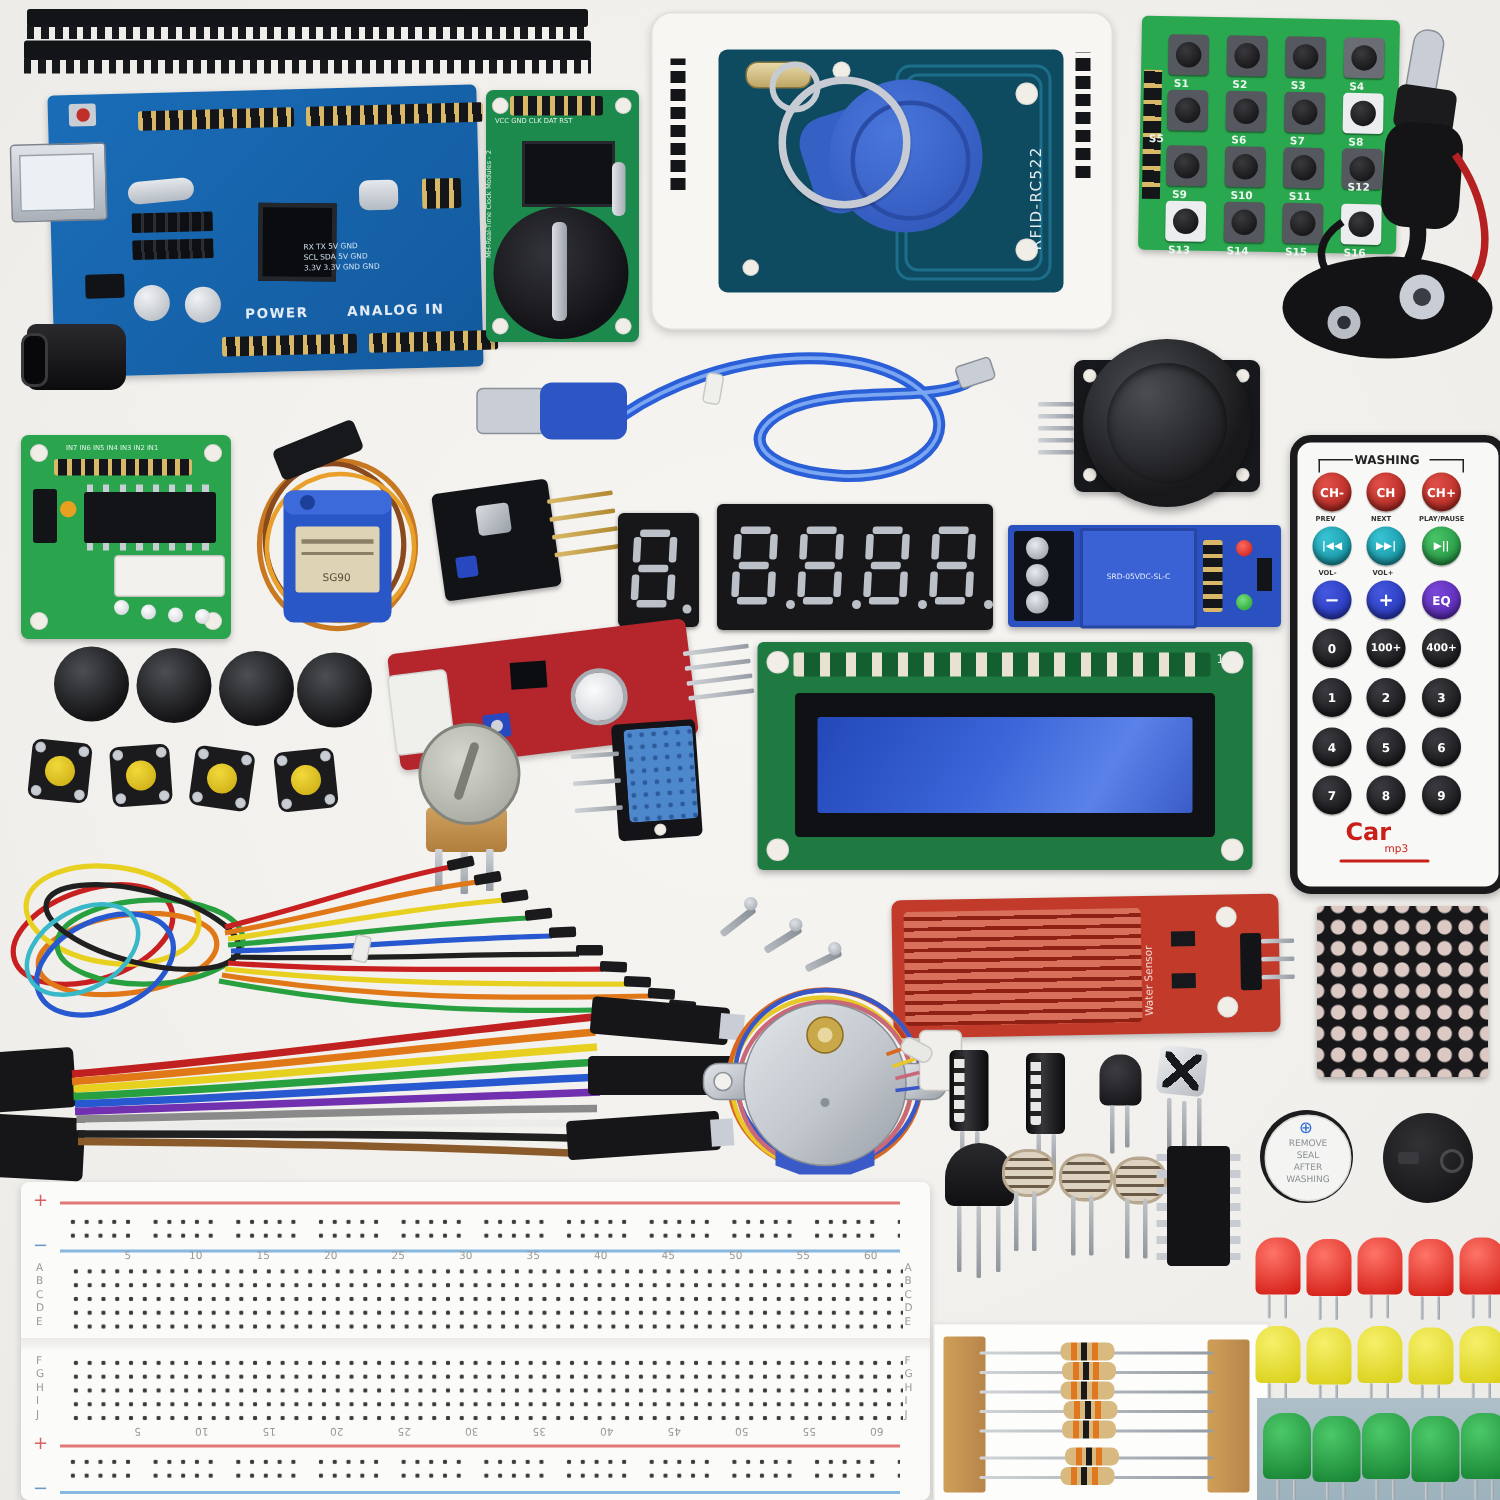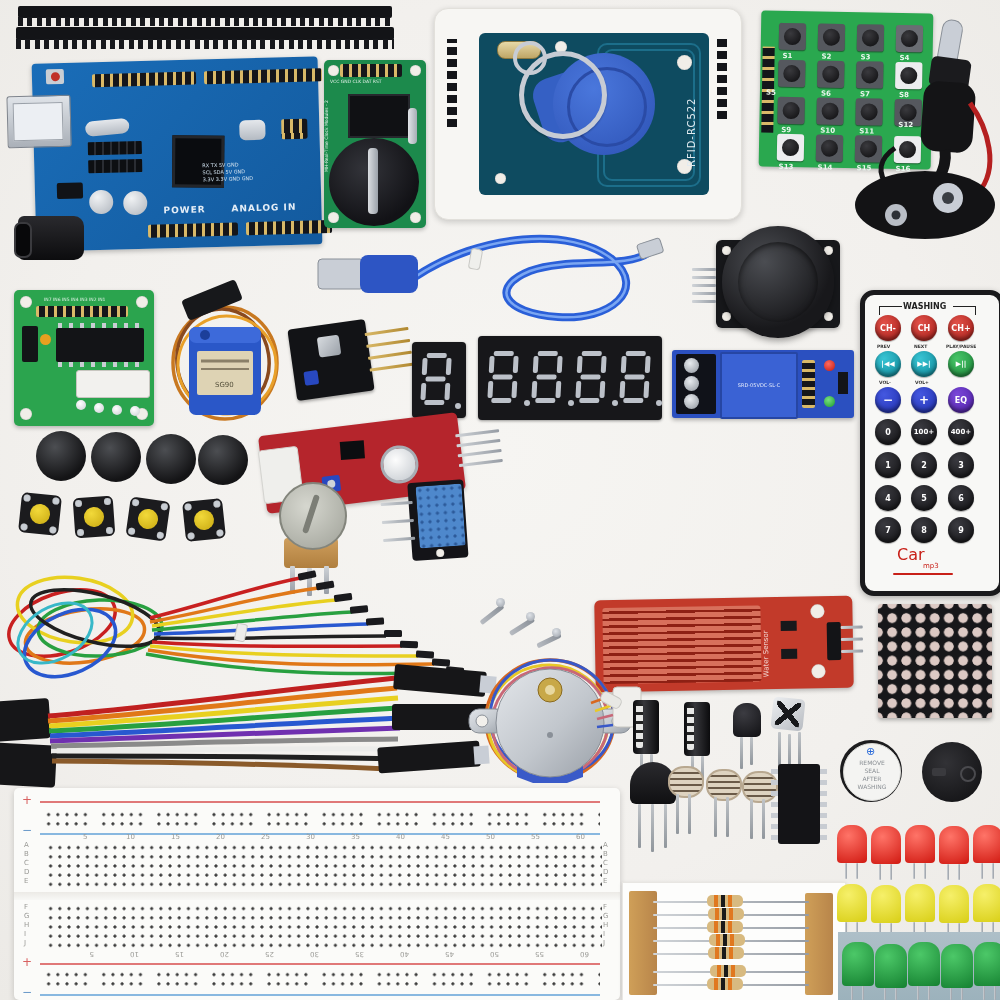--- a/index.html
+++ b/index.html
@@ -264,21 +264,21 @@
       </div>
   <div class="btn-round" style="left:10px;top:222px;background:radial-gradient(circle at 35% 30%,#3a3a40,#121214);font-size:8px">
         <span>7</span>
       </div>
   <div class="btn-round" style="left:46px;top:222px;background:radial-gradient(circle at 35% 30%,#3a3a40,#121214);font-size:8px">
         <span>8</span>
       </div>
   <div class="btn-round" style="left:83px;top:222px;background:radial-gradient(circle at 35% 30%,#3a3a40,#121214);font-size:8px">
         <span>9</span>
       </div>
-  <div class="t" style="left:32px;top:252px;font-size:16px;font-weight:normal;color:#1a1a1a"><span style="color:#c82018">Car</span></div>
+  <div class="t" style="left:32px;top:252px;font-size:16px;font-weight:bold;color:#1a1a1a"><span style="color:#c82018">Car</span></div>
   <div class="t" style="left:58px;top:268px;font-size:7px;color:#c82018">mp3</div>
   <div class="c" style="left:28px;top:278px;width:60px;height:2px;background:#c82018;border-radius:1px"></div>
 </div>
 
 <div class="c" style="left:14px;top:290px;width:140px;height:136px;background:#2ba44e;border-radius:5px;box-shadow:0 2px 4px rgba(0,0,0,.25)">
   <div class="hole" style="left:6px;top:6px;width:12px;height:12px"></div>
   <div class="hole" style="left:122px;top:6px;width:12px;height:12px"></div>
   <div class="hole" style="left:6px;top:118px;width:12px;height:12px"></div>
   <div class="hole" style="left:122px;top:118px;width:12px;height:12px"></div>
   <div class="t" style="left:30px;top:8px;font-size:4.5px;color:#e0f2e6">IN7 IN6 IN5 IN4 IN3 IN2 IN1</div>
@@ -423,20 +423,30 @@
 
 <div class="c" style="left:382px;top:478px;width:88px;height:88px;transform:rotate(-4deg)">
   <div class="c" style="left:28px;top:4px;width:56px;height:78px;background:#141418;border-radius:4px"></div>
   <div class="leg" style="left:0;top:22px;width:32px;height:2.5px"></div>
   <div class="leg" style="left:0;top:40px;width:32px;height:2.5px"></div>
   <div class="leg" style="left:0;top:58px;width:32px;height:2.5px"></div>
   <div class="c" style="left:36px;top:8px;width:46px;height:62px;background-color:#4e88cc;background-image:radial-gradient(#2c5a9a 1.4px,transparent 1.8px);background-size:8px 8px;border-radius:3px"></div>
   <div class="hole" style="left:52px;top:72px;width:8px;height:8px"></div>
 </div>
 
+<div class="c" style="left:505px;top:428px;width:330px;height:152px;background:#1e7a40;border-radius:4px;box-shadow:0 2px 5px rgba(0,0,0,.3)">
+  <div class="hole" style="left:6px;top:6px;width:15px;height:15px"></div>
+  <div class="hole" style="left:309px;top:6px;width:15px;height:15px"></div>
+  <div class="hole" style="left:6px;top:131px;width:15px;height:15px"></div>
+  <div class="hole" style="left:309px;top:131px;width:15px;height:15px"></div>
+  <div class="c" style="left:24px;top:7px;width:278px;height:16px;background:repeating-linear-gradient(90deg,#e9e2d2 0 7px,#145f30 7px 17.4px);border-radius:2px"></div>
+  <div class="t" style="left:306px;top:8px;font-size:8px;color:#dff0e6">16</div>
+  <div class="c" style="left:25px;top:34px;width:280px;height:96px;background:#101114;border-radius:3px"></div>
+  <div class="c" style="left:40px;top:50px;width:250px;height:64px;background:linear-gradient(120deg,#2348b8 0%,#3a64d8 45%,#5a82e8 75%,#3a5cc8 100%);border-radius:2px"></div>
+</div>
 
 <svg class="c" style="left:0;top:548px" width="480" height="152" viewBox="0 0 480 152">
   <ellipse cx="62" cy="75" rx="55" ry="30" fill="none" stroke="#c82020" stroke-width="3.5" transform="rotate(-18 62 75)"></ellipse>
   <ellipse cx="85" cy="88" rx="60" ry="26" fill="none" stroke="#e07818" stroke-width="3.5" transform="rotate(-8 85 88)"></ellipse>
   <ellipse cx="75" cy="62" rx="58" ry="32" fill="none" stroke="#e8d020" stroke-width="3.5" transform="rotate(8 75 62)"></ellipse>
   <ellipse cx="100" cy="80" rx="62" ry="28" fill="none" stroke="#28a040" stroke-width="3.5" transform="rotate(-2 100 80)"></ellipse>
   <ellipse cx="70" cy="95" rx="48" ry="30" fill="none" stroke="#2858d0" stroke-width="3.5" transform="rotate(-24 70 95)"></ellipse>
   <ellipse cx="95" cy="70" rx="66" ry="24" fill="none" stroke="#202020" stroke-width="3.5" transform="rotate(14 95 70)"></ellipse>
   <ellipse cx="55" cy="85" rx="40" ry="26" fill="none" stroke="#38b8c8" stroke-width="3" transform="rotate(-30 55 85)"></ellipse>
   <path d="M150 70 C210 55 250 40 300 30" stroke="#c82020" stroke-width="3.5" fill="none"></path>

